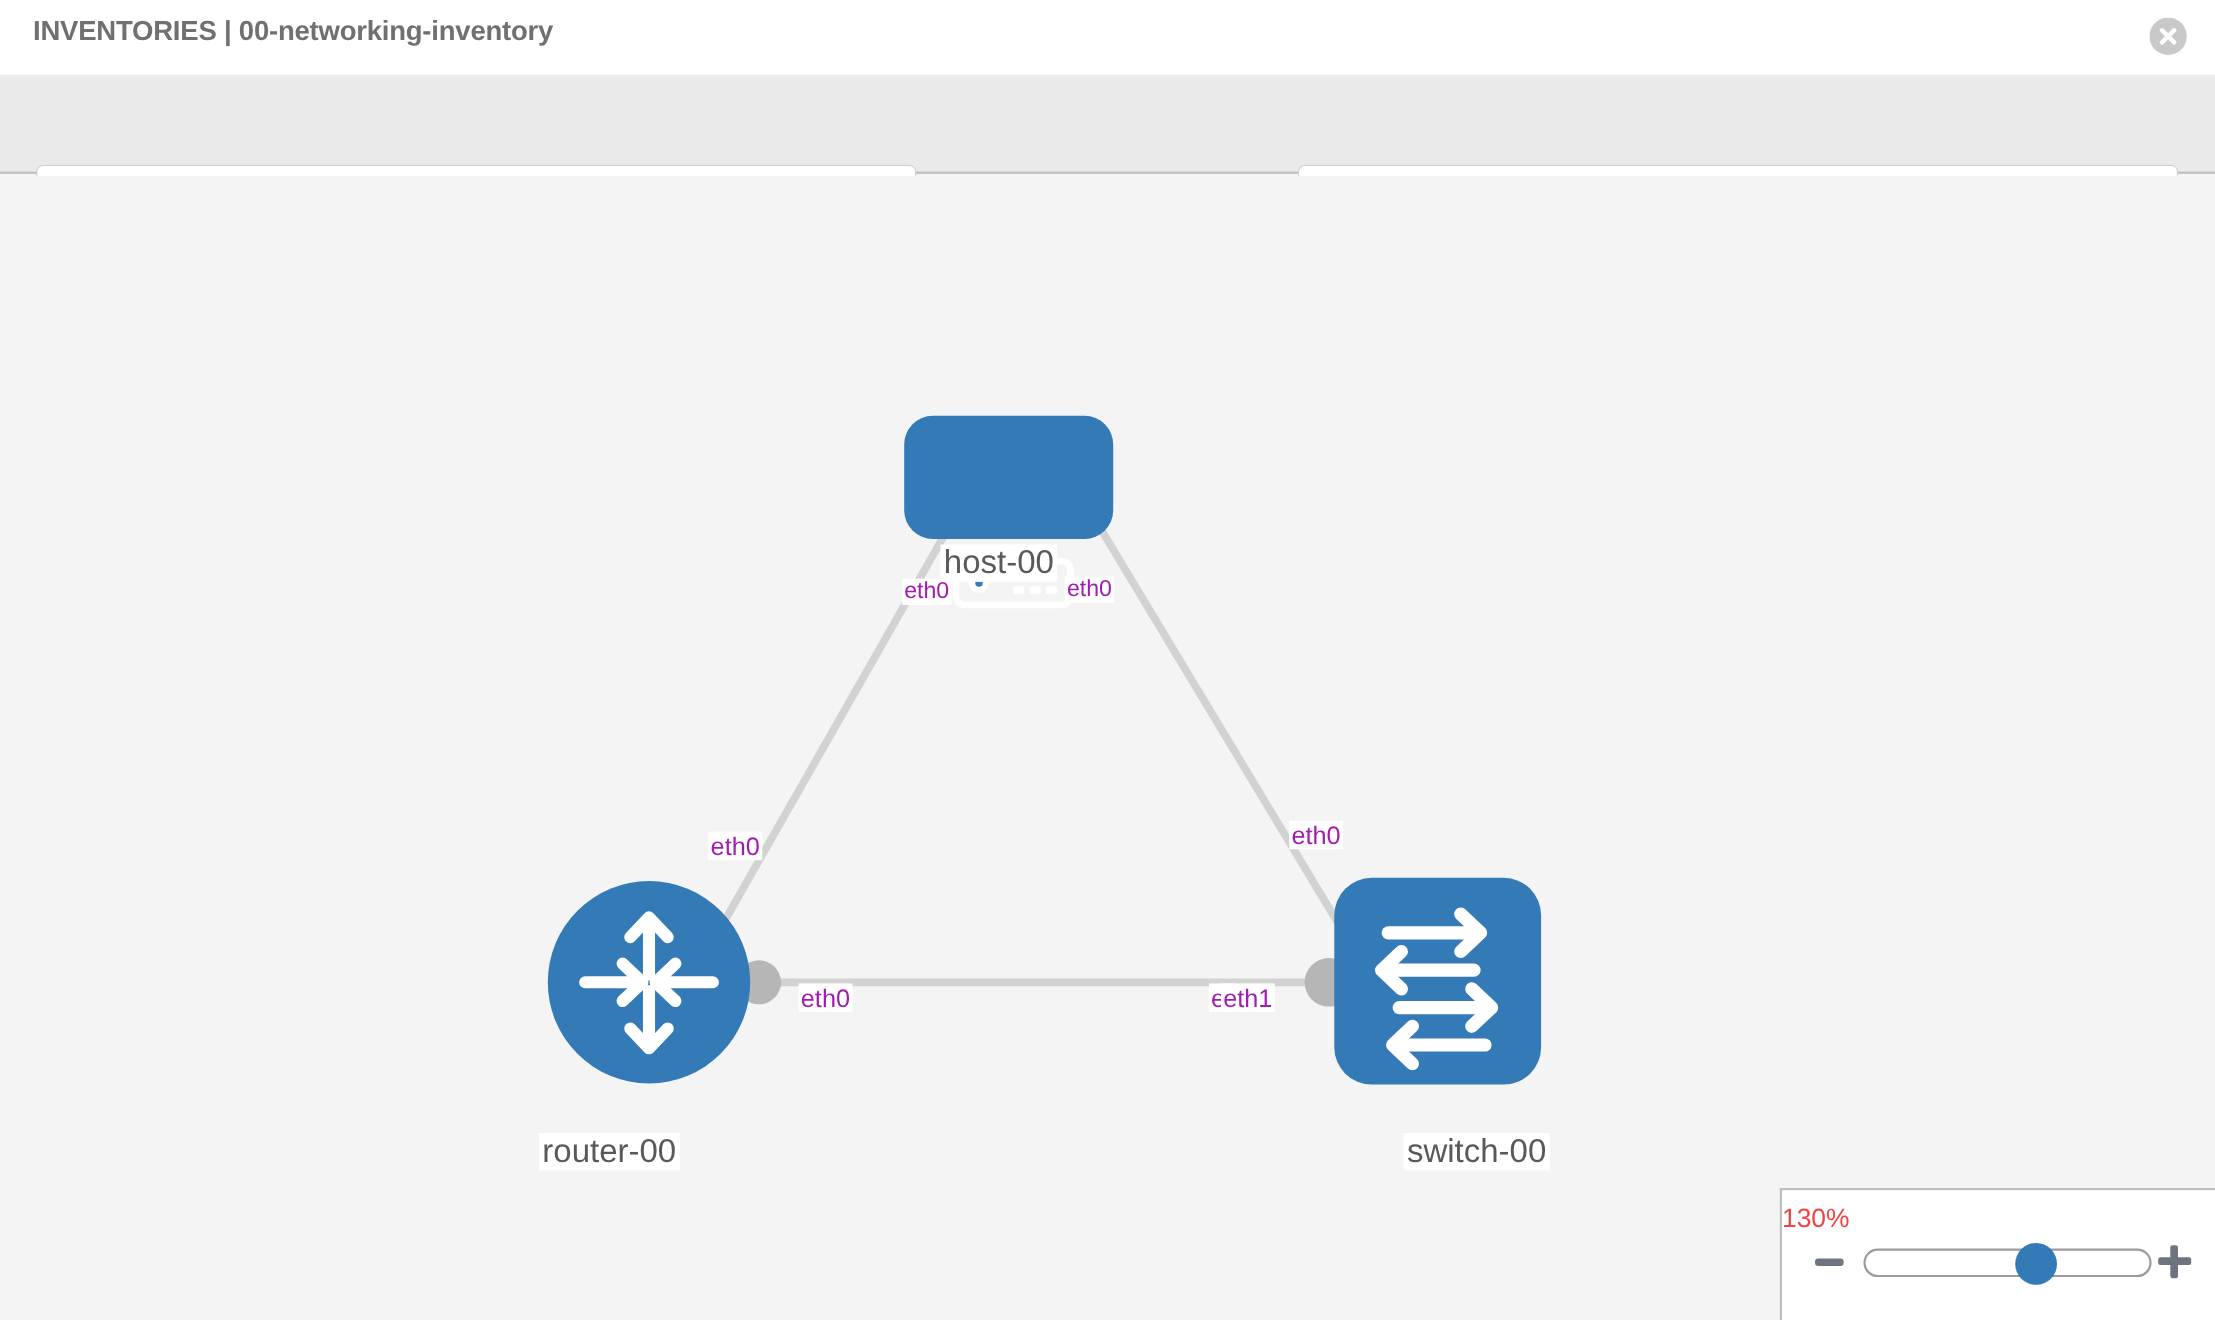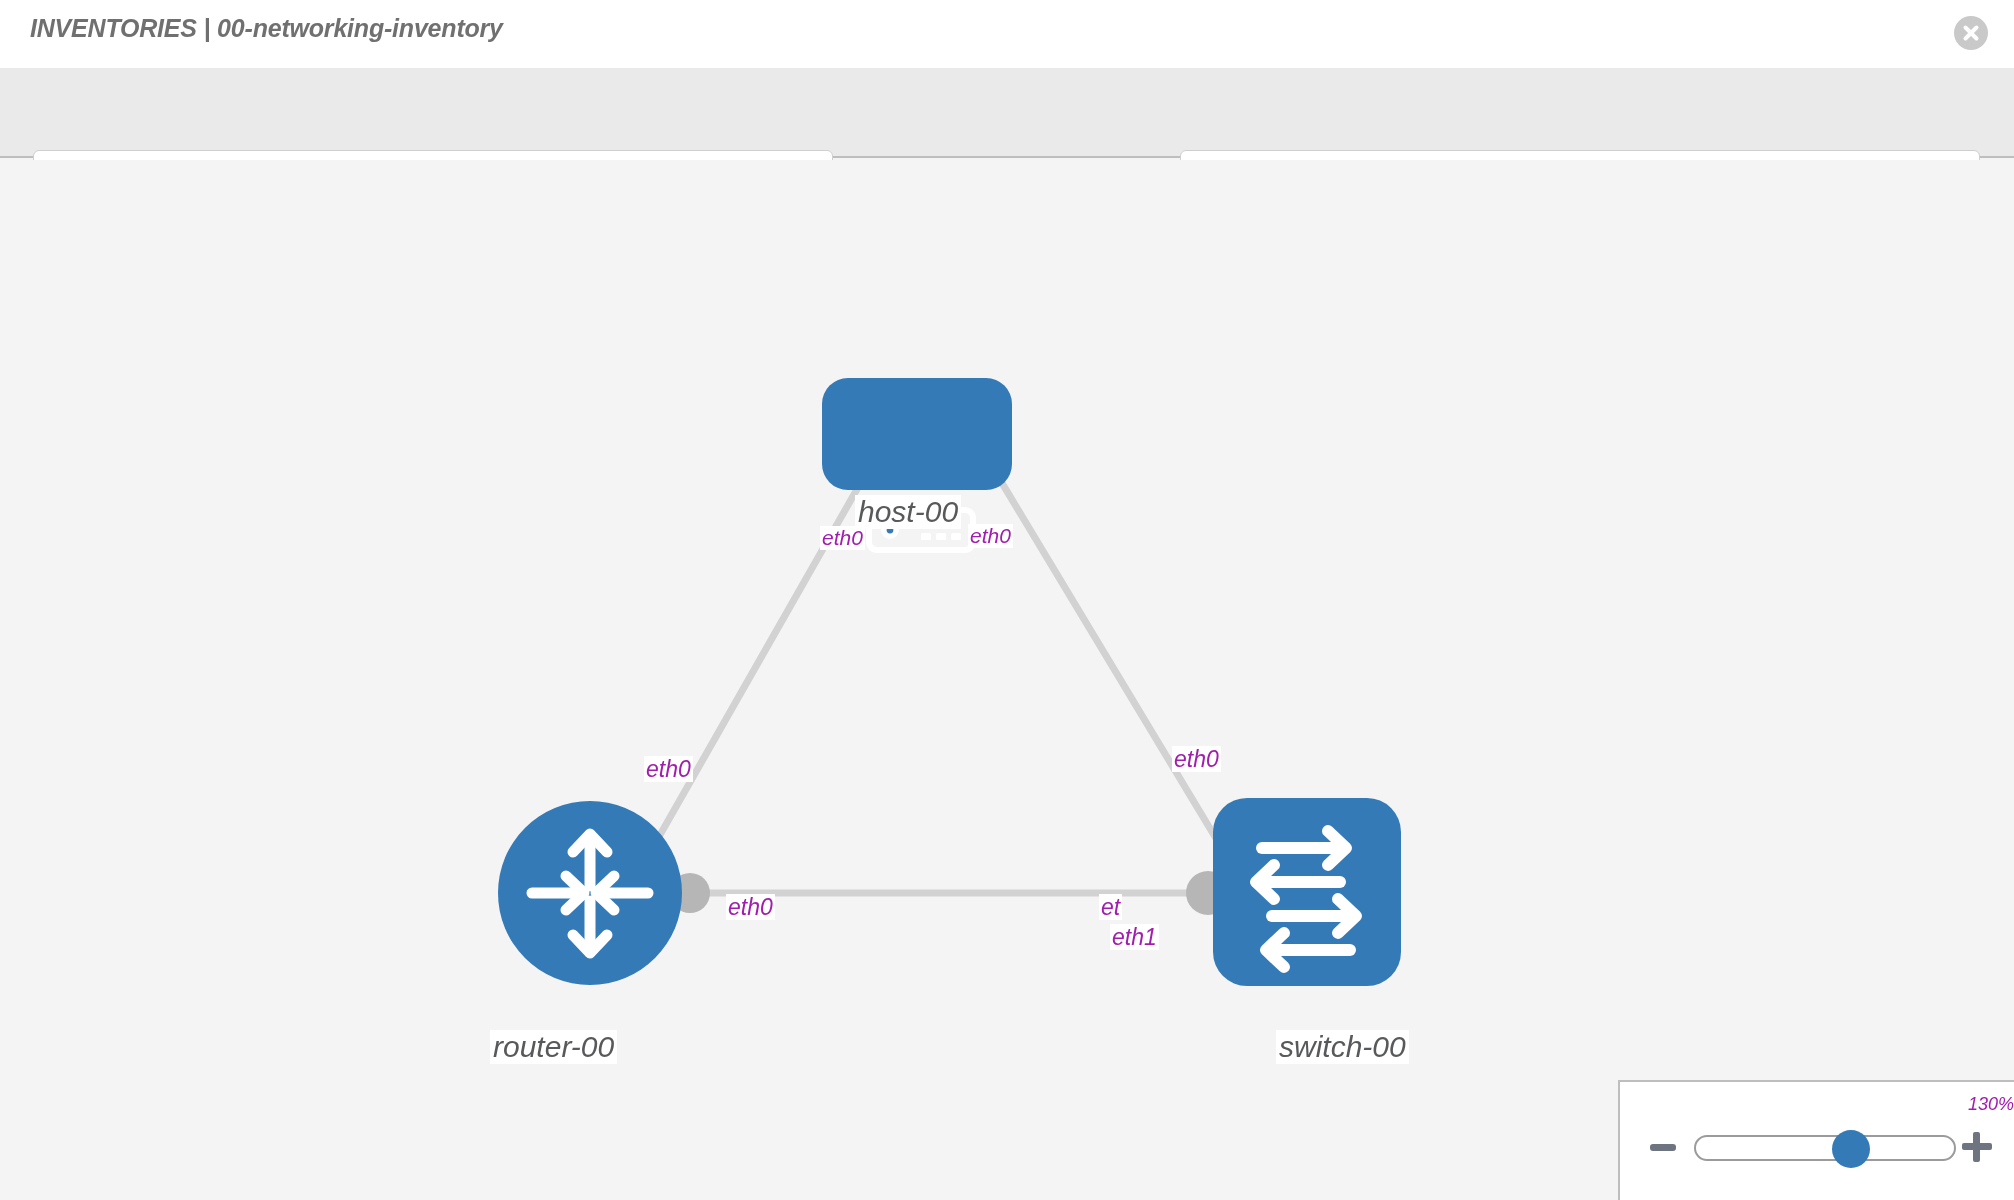--- a/index.html
+++ b/index.html
@@ -2,21 +2,21 @@
 <html><head>
 <meta charset="utf-8">
 <style>
   * { box-sizing: border-box; margin: 0; padding: 0; }
   html, body {
     width: 2014px; height: 1200px;
     background: #f4f4f4;
     font-family: "Liberation Sans", sans-serif;
     overflow: hidden;
   }
-  #app { position: relative; width: 1784px; height: 1200px; background: #f4f4f4; font-style: italic; }
+  #app { position: relative; width: 1784px; height: 1200px; background: #f4f4f4; }
 
   
   .header {
     position: absolute; left: 0; top: 0; width: 2014px; height: 68px;
     background: #ffffff;
   }
   .header-title {
     position: absolute; left: 30px; top: 14px;
     font-size: 25px; font-weight: bold; color: #707070;
     letter-spacing: -0.2px; white-space: nowrap;
@@ -87,21 +87,21 @@
   
   .zoom-panel {
     position: absolute; left: 1618px; top: 1080px;
     width: 396px; height: 120px;
     background: #ffffff;
     border-top: 2px solid #bebebe;
     border-left: 2px solid #bebebe;
   }
   .zoom-pct {
     position: absolute; left: 0; right: 0; top: 12px;
-    text-align: right; font-size: 18px; color: #a21caf;
+    text-align: left; font-size: 24px; color: #ef4444;
   }
   .zoom-minus {
     position: absolute; left: 30px; top: 62px;
     width: 26px; height: 7px; border-radius: 3px; background: #6e7480;
     cursor: pointer;
   }
   .zoom-plus {
     position: absolute; right: 22px; top: 50px;
     width: 30px; height: 30px; cursor: pointer;
   }
@@ -247,21 +247,21 @@
 
     <div class="edge-label sm" style="left:820px; top:350px;">eth0</div>
     <div class="edge-label sm" style="left:968px; top:348px;">eth0</div>
 
     <div class="edge-label md" style="left:644px; top:580px;">eth0</div>
     <div class="edge-label md" style="left:1172px; top:570px;">eth0</div>
 
     <div class="edge-label md" style="left:726px; top:718px;">eth0</div>
 
     <div class="edge-label md" style="left:1099px; top:718px; background:#ffffff;">et</div>
-    <div class="edge-label md" style="left:1110px; top:748px;">eth1</div>
+    <div class="edge-label md" style="left:1110px; top:718px;">eth1</div>
   </div>
 
   <div class="zoom-panel">
     <div class="zoom-pct">130%</div>
     <div class="zoom-minus"></div>
     <div class="zoom-track">
       <div class="zoom-handle"></div>
     </div>
     <div class="zoom-plus"></div>
   </div>

